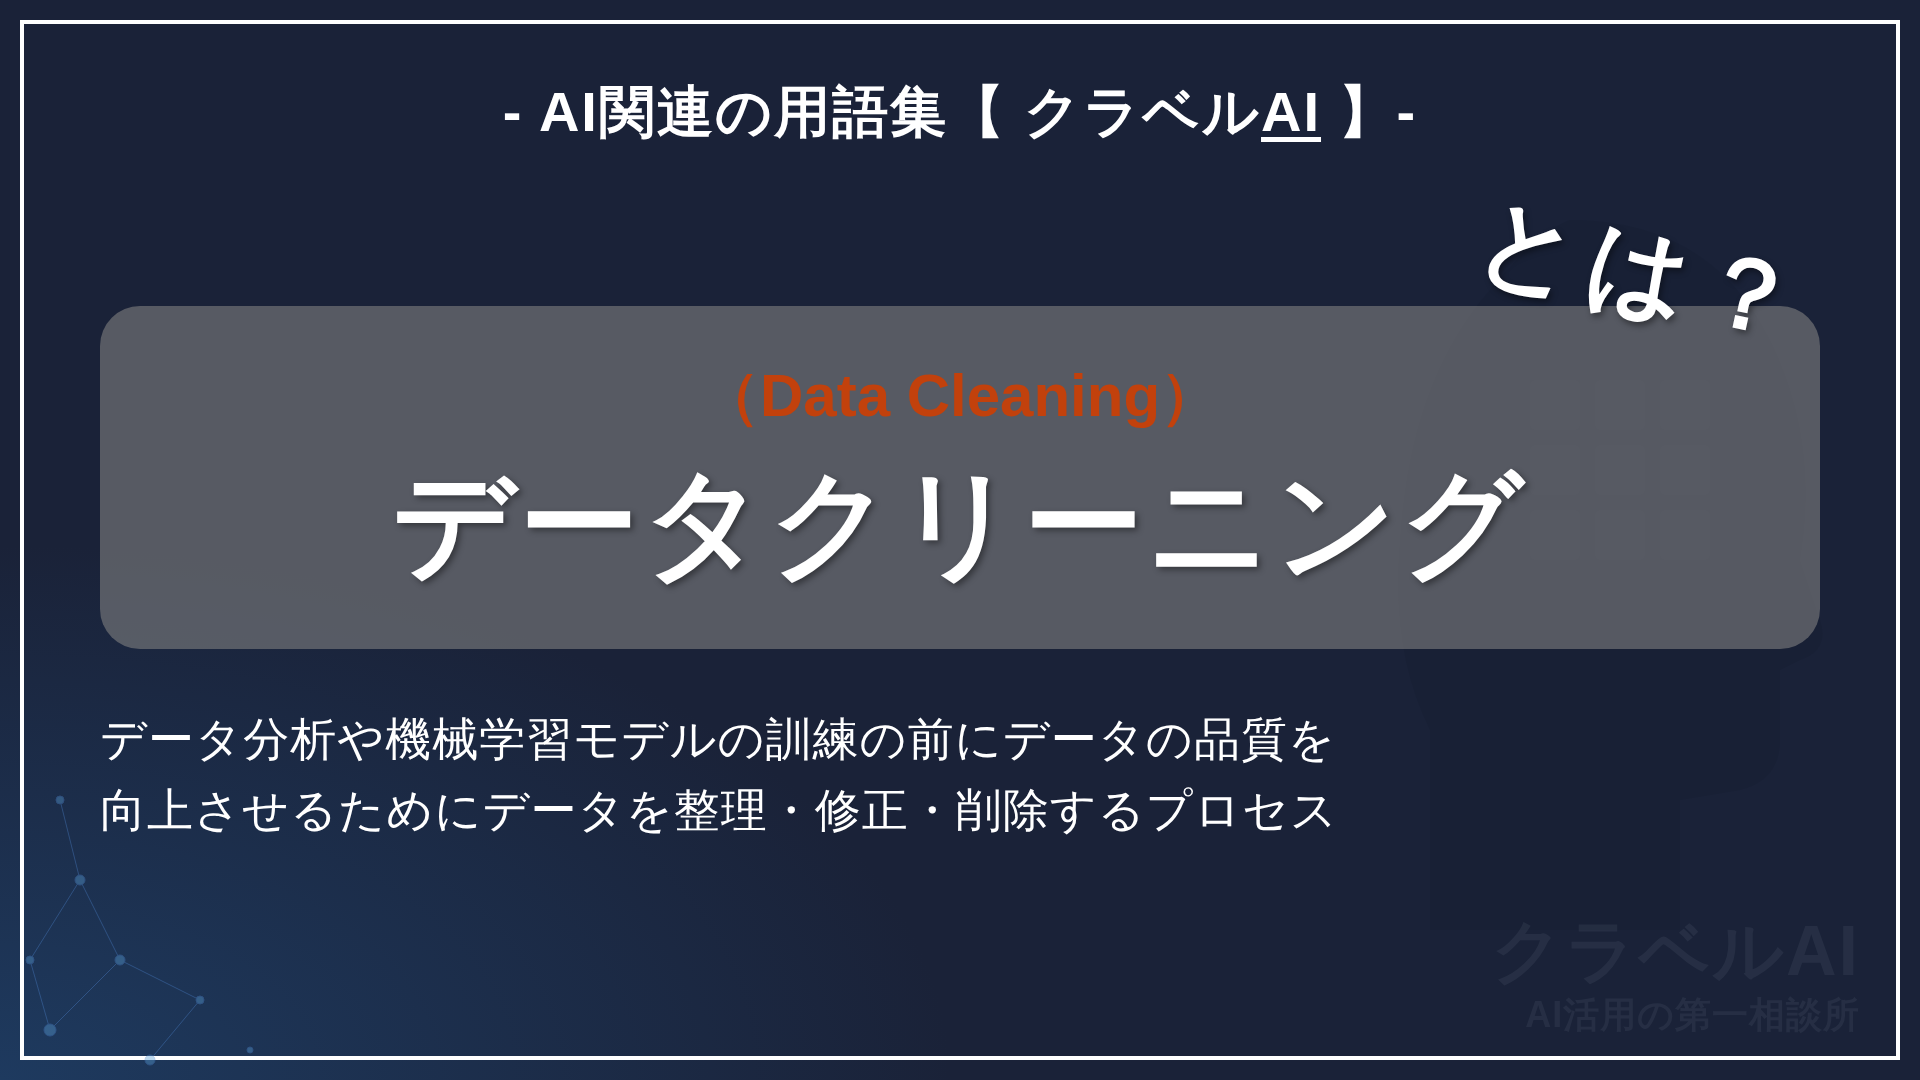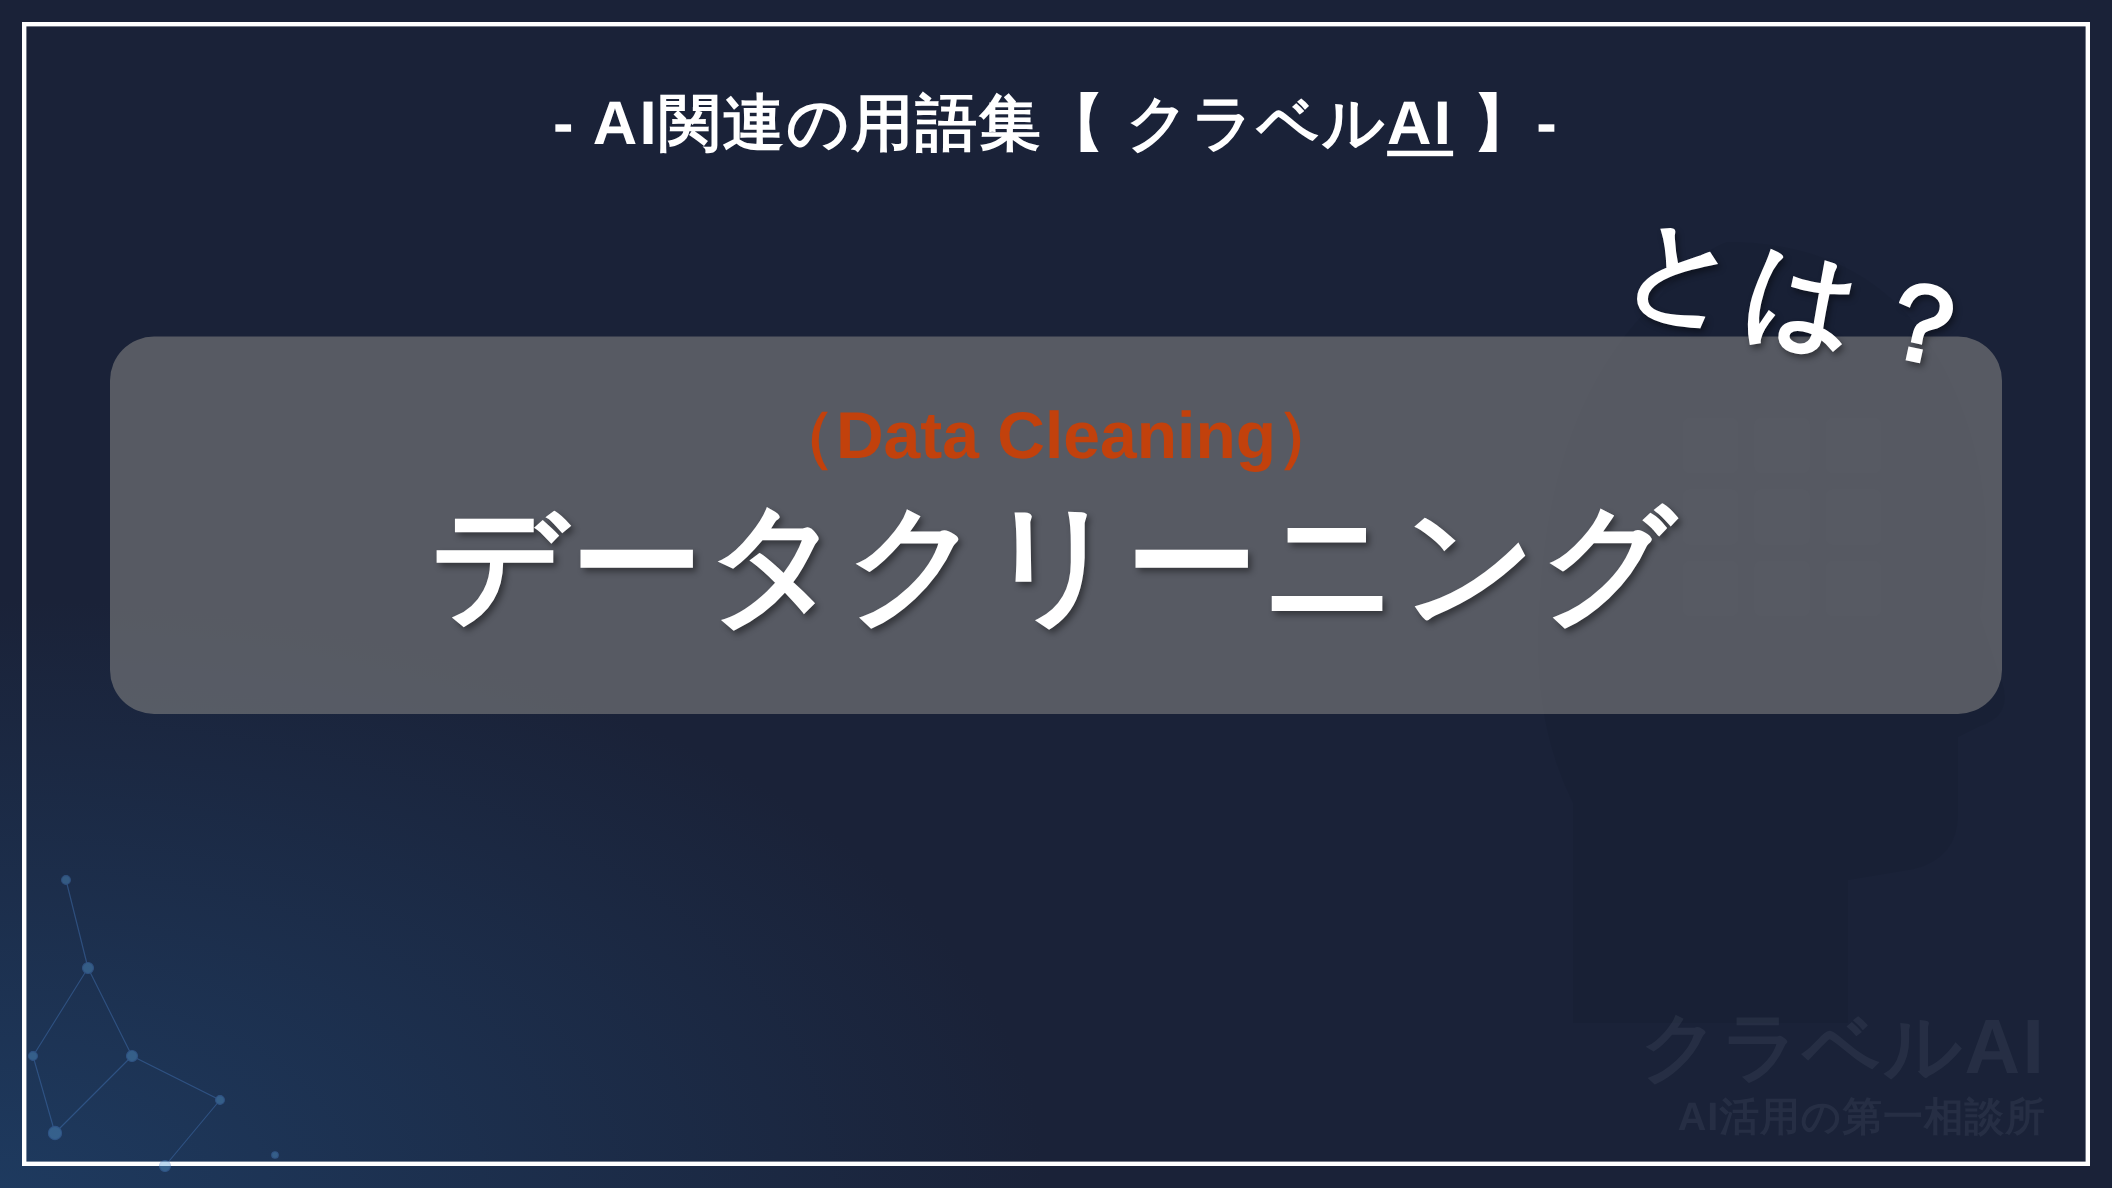--- a/index.html
+++ b/index.html
@@ -71,21 +71,20 @@
       font-weight: 700;
       margin-bottom: 20px;
     }
     .term-japanese {
       color: #ffffff;
       font-size: 120px;
       font-weight: 800;
       letter-spacing: 4px;
       text-shadow: 3px 3px 6px rgba(0,0,0,0.4);
       line-height: 1.1;
-      font-family: Liberation Mono, monospace;
     }
     .callout {
       position: absolute;
       top: -100px;
       right: 10px;
       color: #ffffff;
       font-size: 100px;
       font-weight: 800;
       transform: rotate(12deg);
       text-shadow: 3px 3px 6px rgba(0,0,0,0.4);
@@ -164,18 +163,22 @@
   <div class="header-title">
     <span>- AI関連の用語集【 クラベル</span><span class="underline">AI</span><span> 】-</span>
   </div>
 
   <div class="term-box">
     <div class="callout">とは？</div>
     <div class="term-english">（Data Cleaning）</div>
     <div class="term-japanese">データクリーニング</div>
   </div>
 
+  <div class="description">
+    <div>データ分析や機械学習モデルの訓練の前にデータの品質を</div>
+    <div>向上させるためにデータを整理・修正・削除するプロセス</div>
+  </div>
 </div>
 
 <div class="watermark">
   <div class="watermark-main">クラベルAI</div>
   <div class="watermark-sub">AI活用の第一相談所</div>
 </div>
 
 </body></html>

